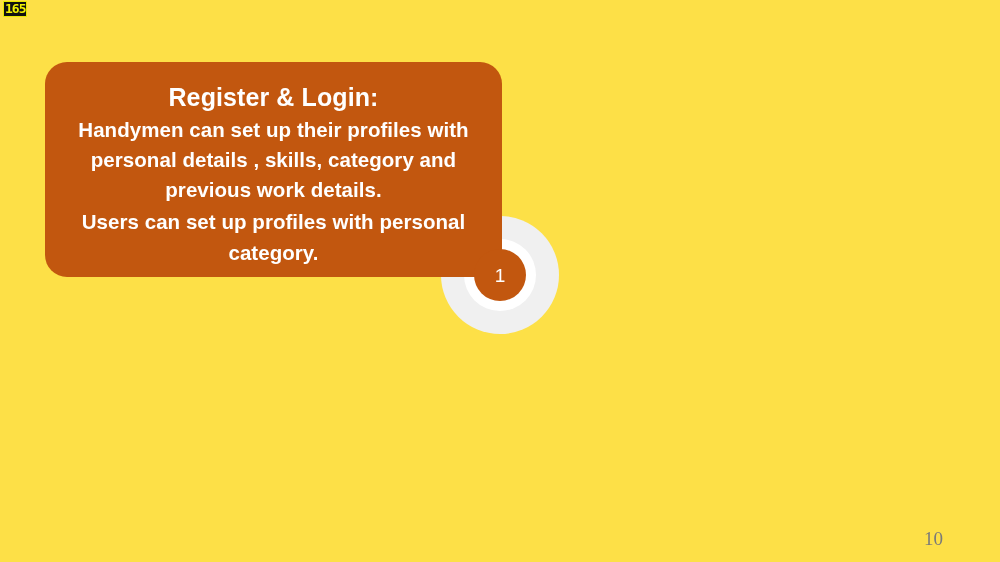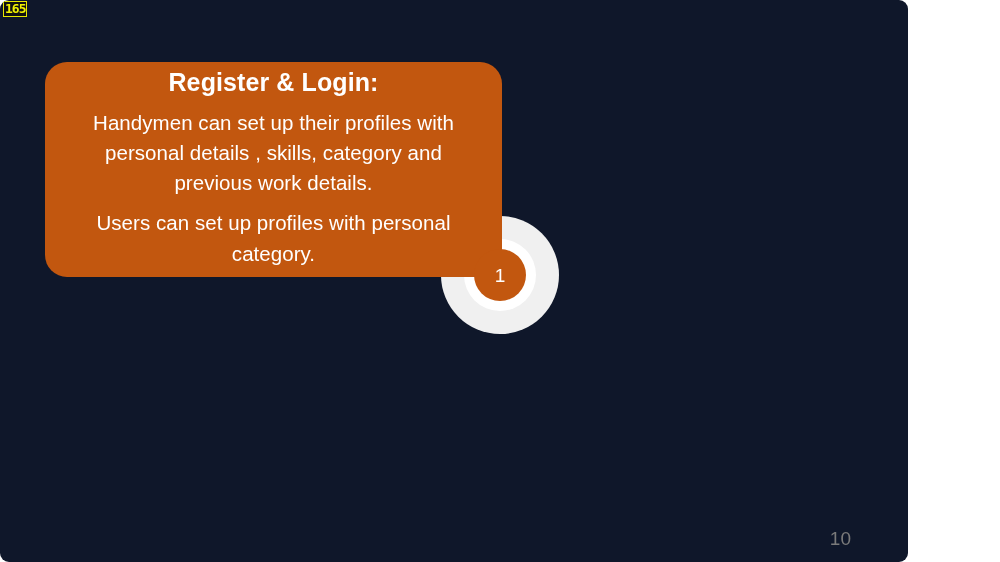--- a/index.html
+++ b/index.html
@@ -7,25 +7,24 @@
     margin: 0;
     padding: 0;
     background: #ffffff;
   }
   body {
     font-family: "Liberation Sans", sans-serif;
   }
 
   .slide {
     position: relative;
-    width: 908px;
+    width: 1000px;
     height: 562px;
-    background: #0f172a;
+    background: #fde047;
     overflow: hidden;
-    border-radius: 9px;
   }
 
   
   .counter-badge {
     position: absolute;
     left: 3px;
     top: 1px;
     padding: 0 1px;
     background: #111111;
     border: 1px solid #e8e800;
@@ -109,51 +108,52 @@
   .callout {
     position: absolute;
     left: 45px;
     top: 62px;
     width: 457px;
     height: 215px;
     background: #c2570f;
     border-radius: 22px;
     z-index: 10;
     box-sizing: border-box;
-    padding: 5px 14px 10px 14px;
+    padding: 20px 14px 10px 14px;
     text-align: center;
     color: #ffffff;
   }
   .callout-title {
     font-size: 25px;
     font-weight: bold;
     line-height: 1.24;
     margin: 0 0 2px 0;
     letter-spacing: 0.1px;
   }
   .callout-body {
     font-size: 20.5px;
-    font-weight: normal;
+    font-weight: bold;
     line-height: 1.47;
-    margin: 10px;
+    margin: 2px;
     letter-spacing: 0.05px;
   }
   .callout-body + .callout-body {
     margin-top: 0;
   }
 
   
   .slide-number {
     position: absolute;
     right: 57px;
     bottom: 14px;
     color: #7a7a7a;
     font-size: 19px;
     line-height: 1;
     z-index: 20;
+    font-family: Liberation Serif, serif;
   }
 </style>
 </head>
 <body>
 
 <div class="slide">
 
   <div class="counter-badge">165</div>
 
   <div class="graphic">

